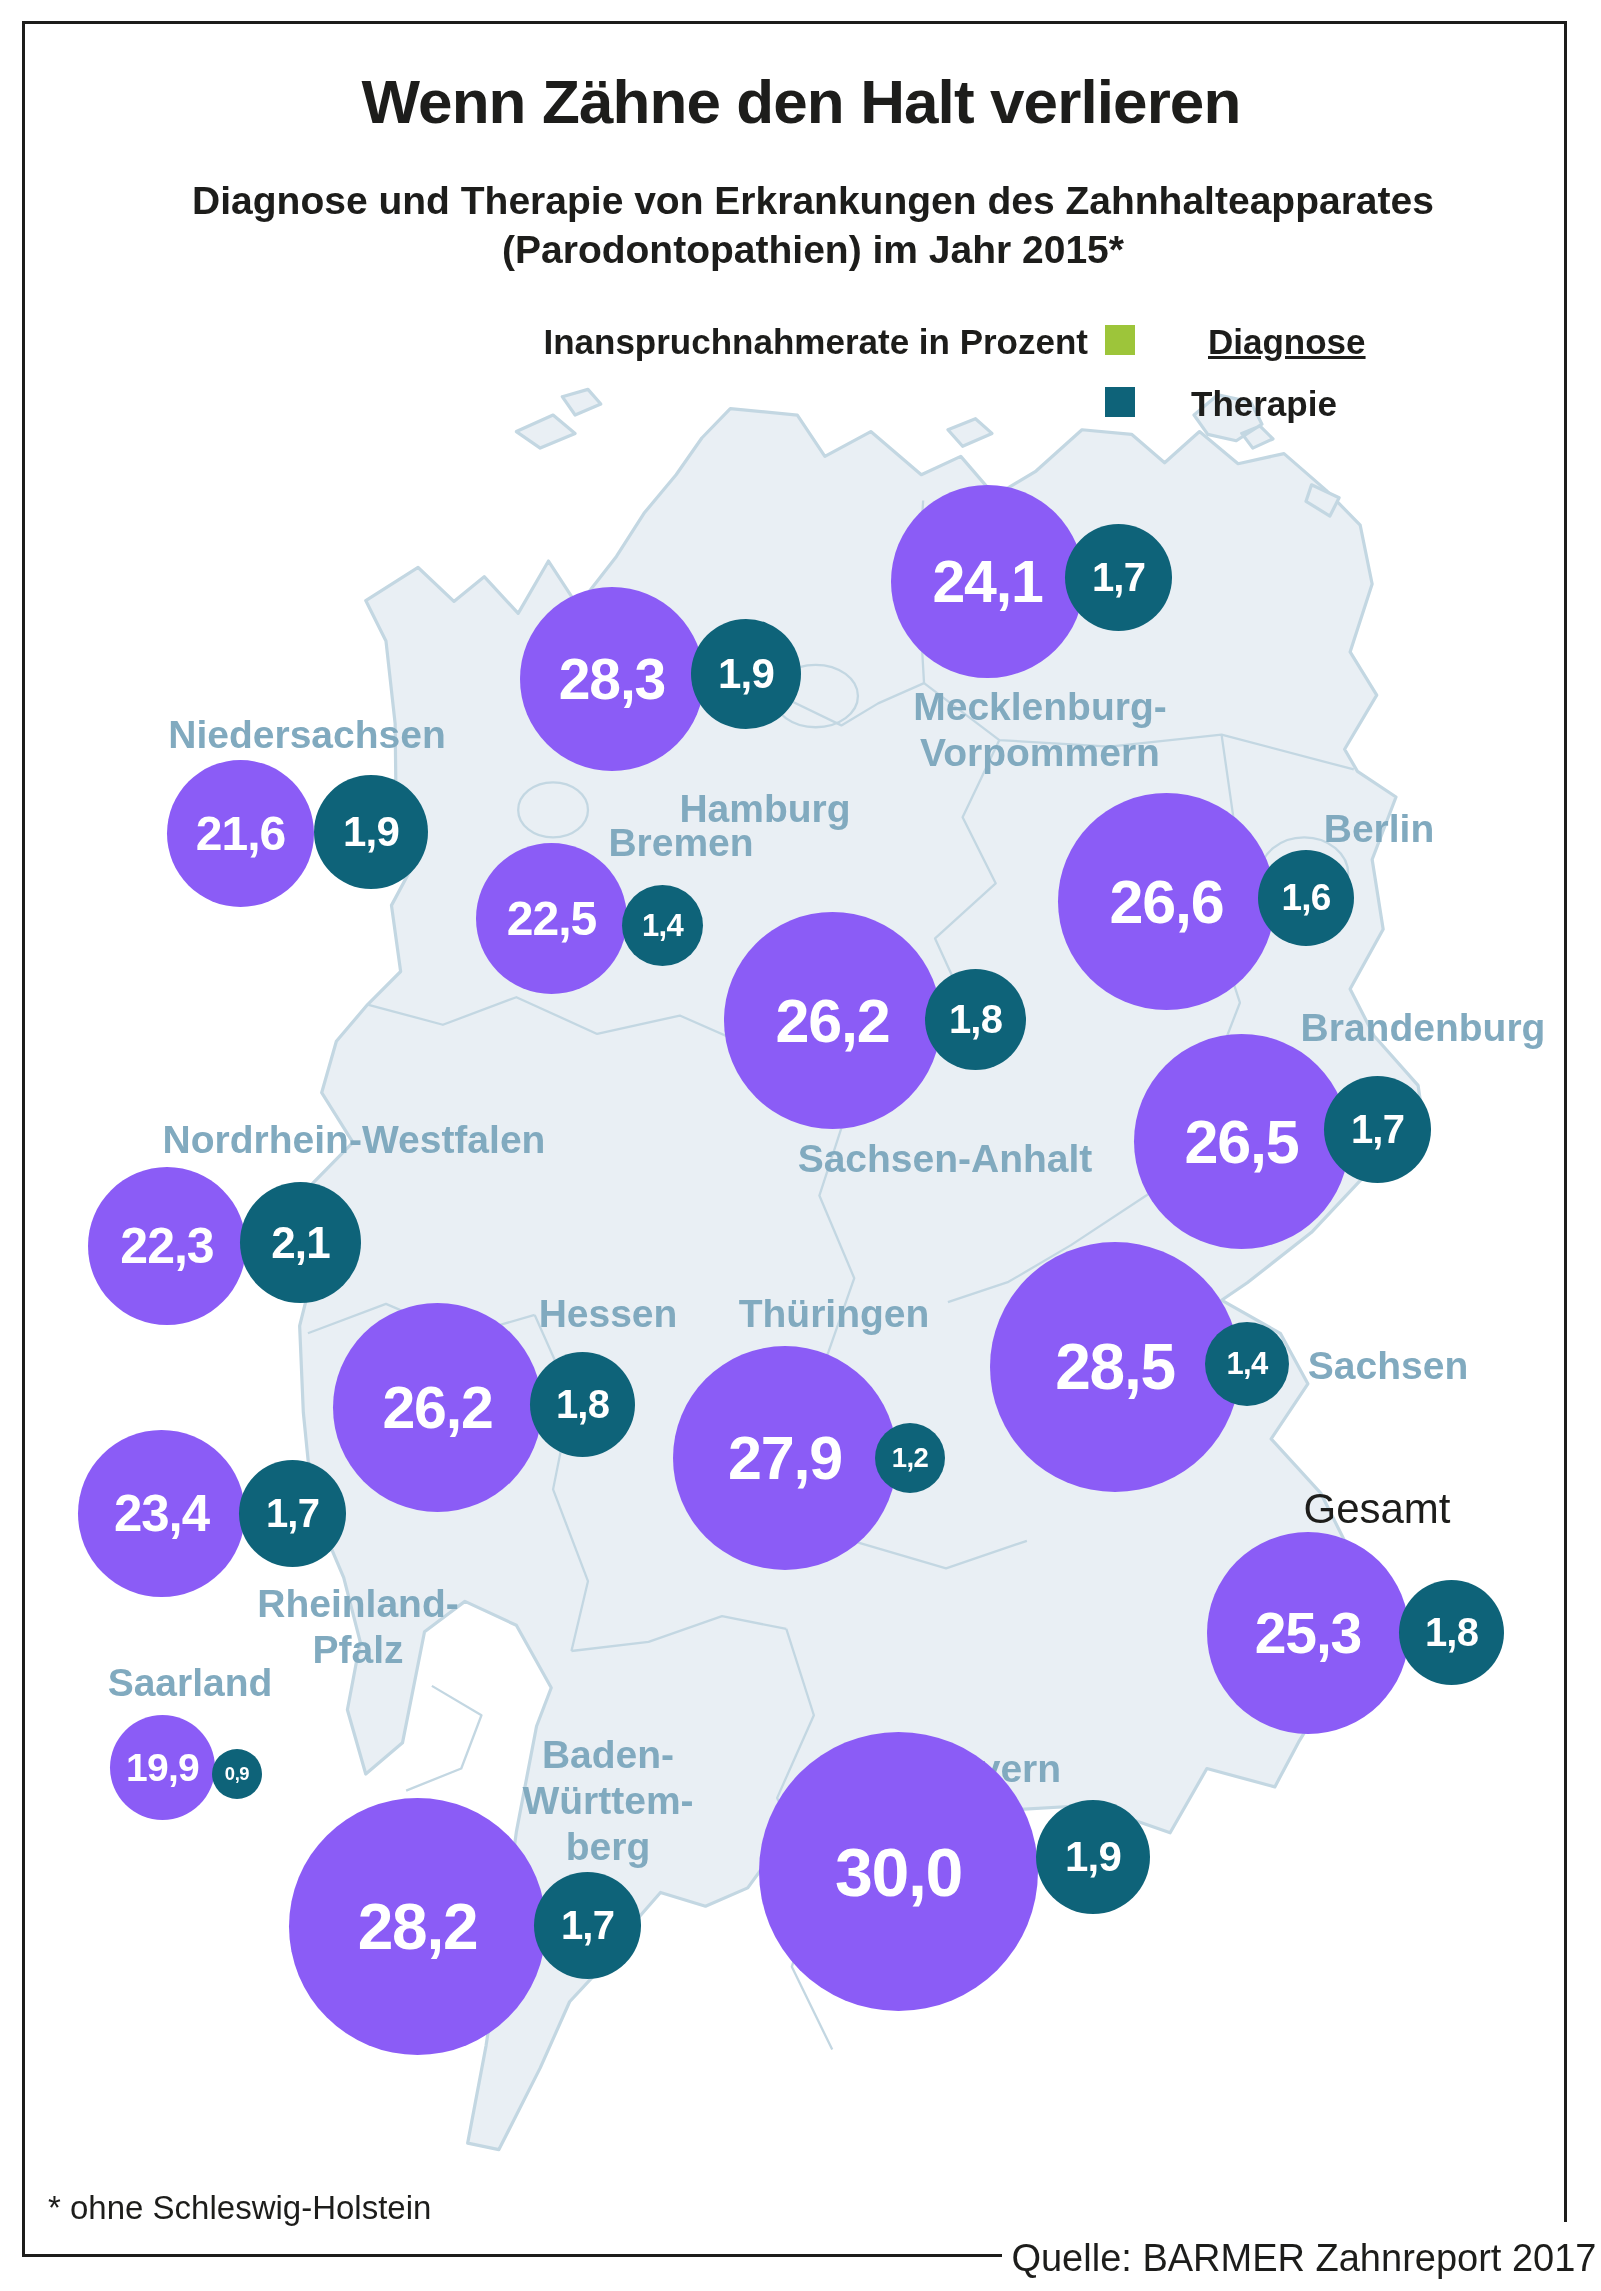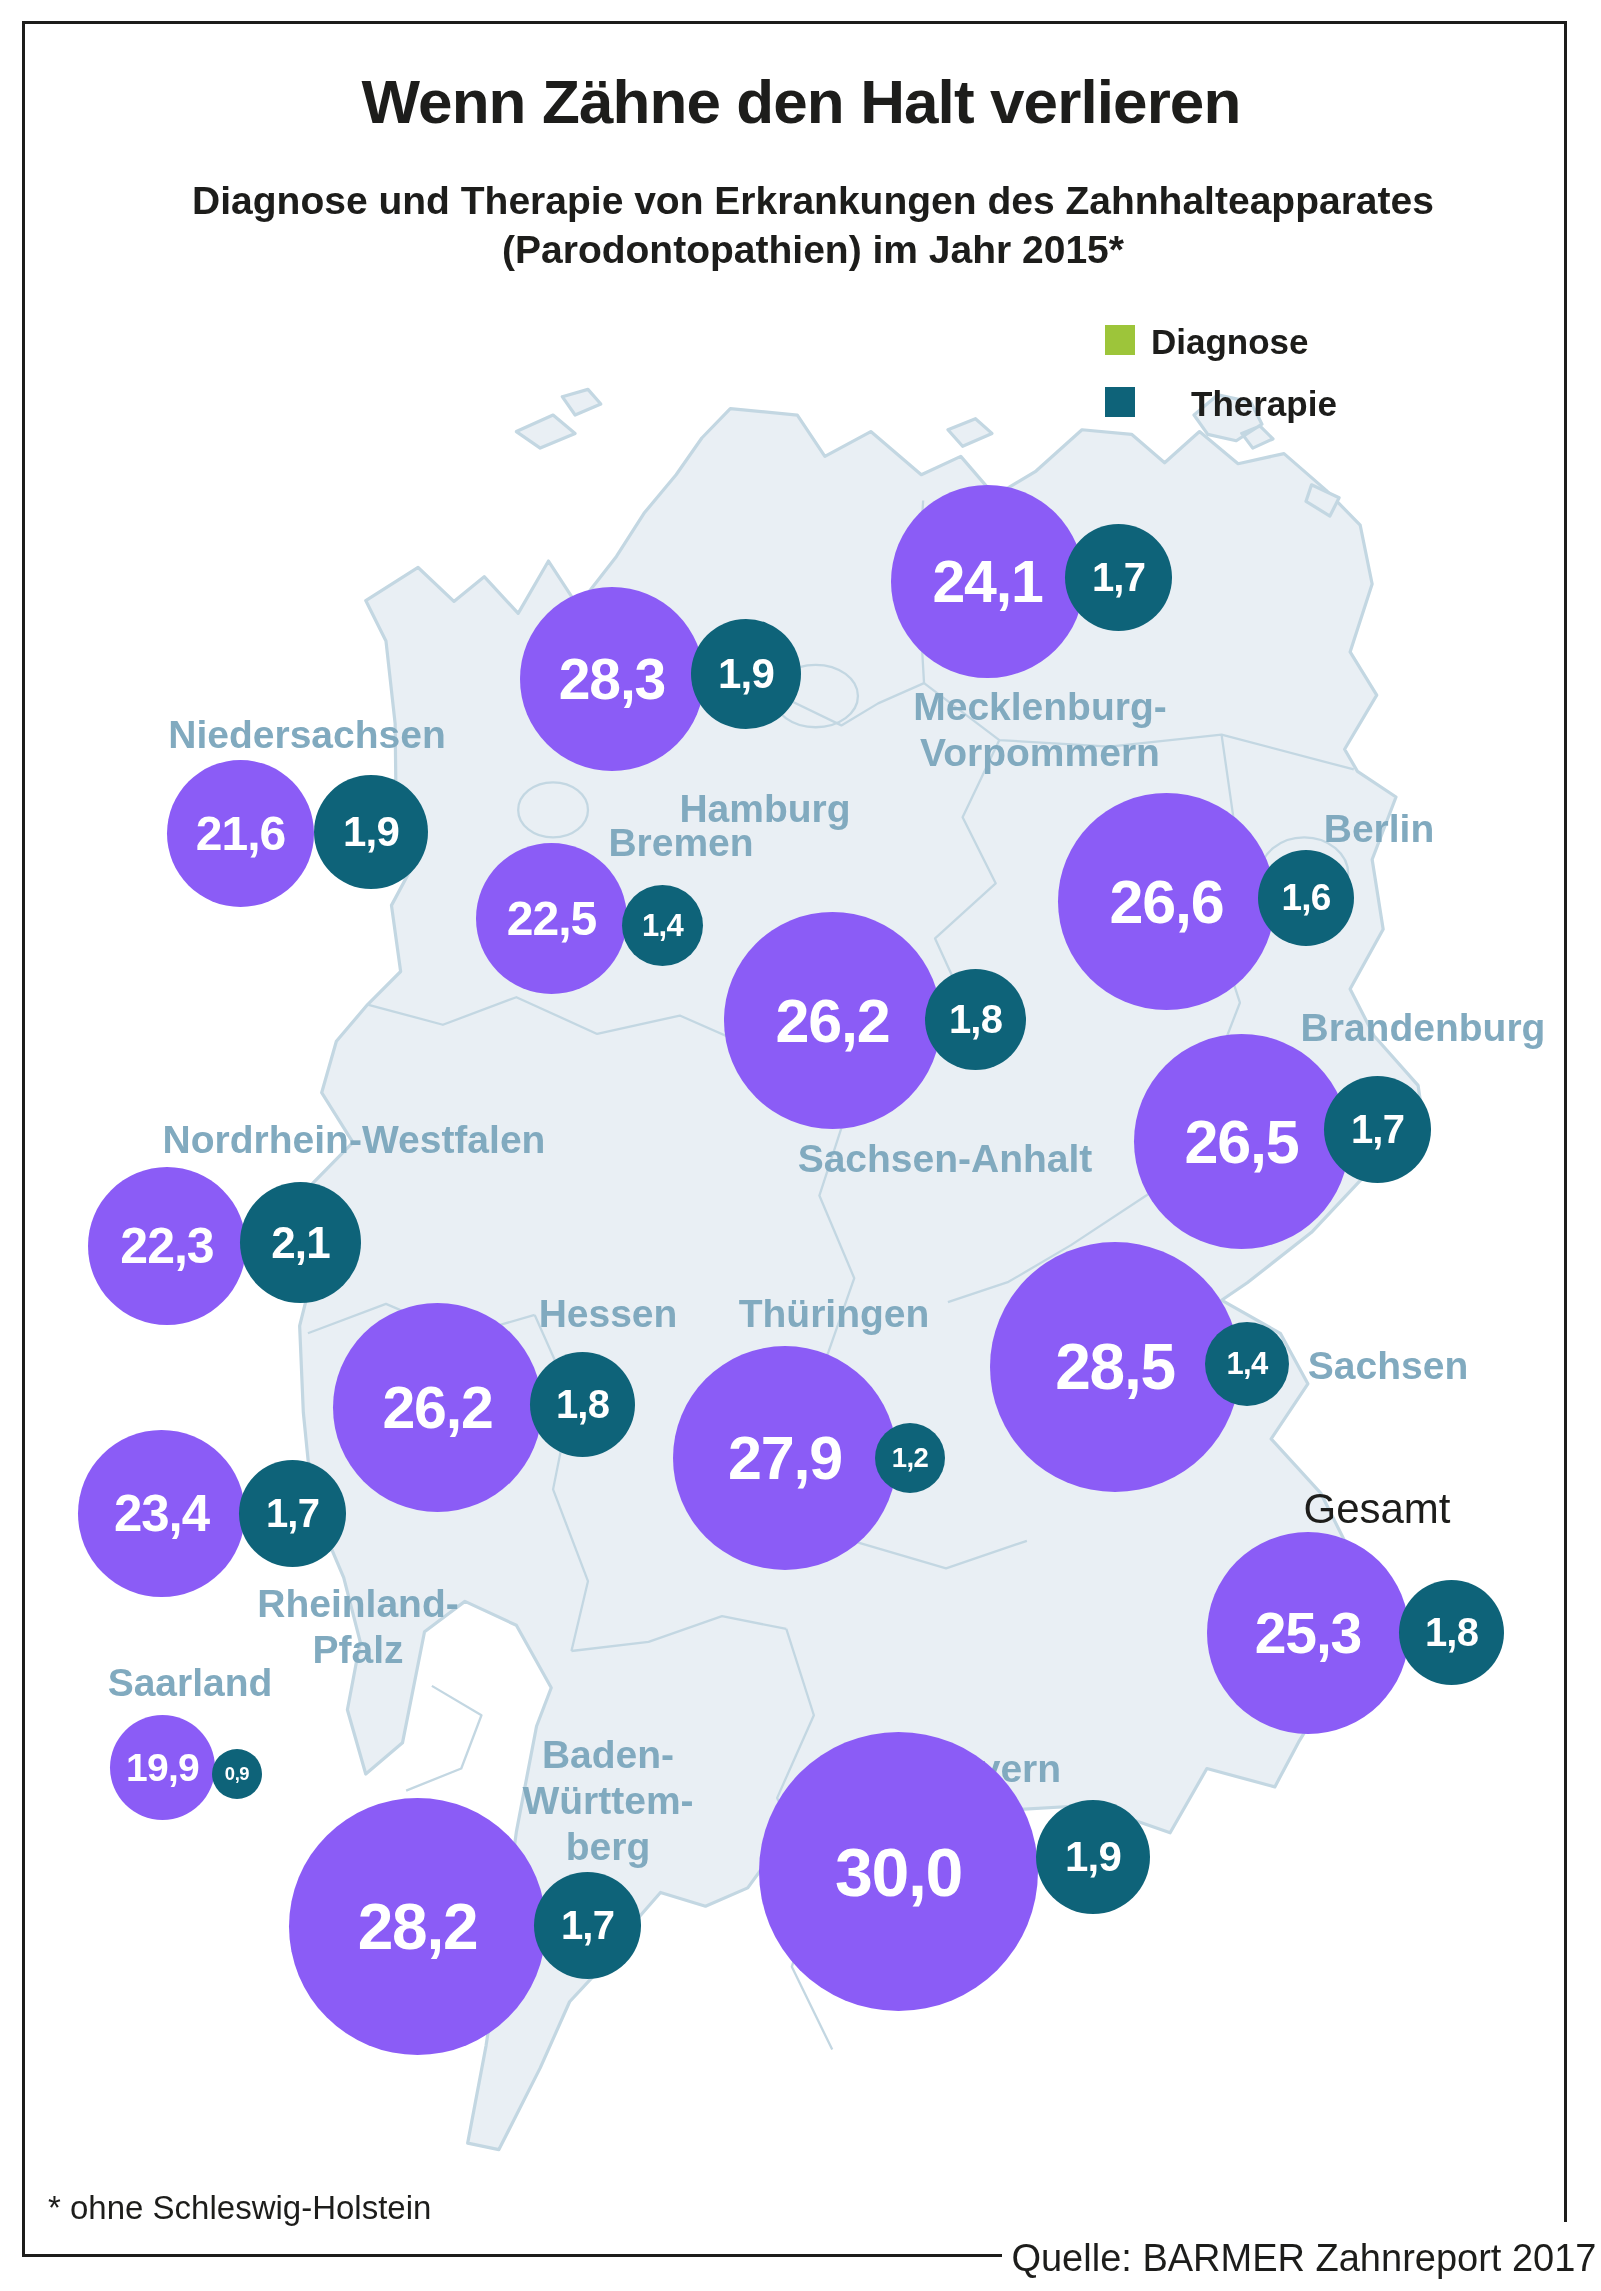--- a/index.html
+++ b/index.html
@@ -85,22 +85,23 @@
       <ellipse cx="1420" cy="952" rx="48" ry="40"></ellipse>
     </g>
   </svg>
 
   <div class="title">Wenn Zähne den Halt verlieren</div>
   <div class="subtitle">
     <span>Diagnose und Therapie von Erkrankungen des Zahnhalteapparates</span><br>
     <span>(Parodontopathien) im Jahr 2015*</span>
   </div>
 
+  <div class="legend-title">Inanspruchnahmerate in Prozent</div>
   <div class="sq sq-green" style="left:1105px;top:325px;"></div>
-  <div class="legend-item-label" style="left:1151px;top:322px;">Diagnose</div>
+  <div class="legend-item-label" style="left:1208px;top:322px;text-decoration:underline;">Diagnose</div>
   <div class="sq sq-teal" style="left:1105px;top:387px;"></div>
   <div class="legend-item-label" style="left:1151px;top:384px;margin-left:40px;">Therapie</div>
 
   <div id="bubbles">
       <div class="state-label" style="left: 1040px; top: 684px;">
         <div>Mecklenburg-</div>
         <div>Vorpommern</div>
       </div>
       <div class="bubble diagnose" style="left: 891px; top: 485px; width: 193px; height: 193px; font-size: 59px;">24,1</div>
       <div class="bubble therapie" style="left: 1065px; top: 524px; width: 107px; height: 107px; font-size: 40px;">1,7</div>

